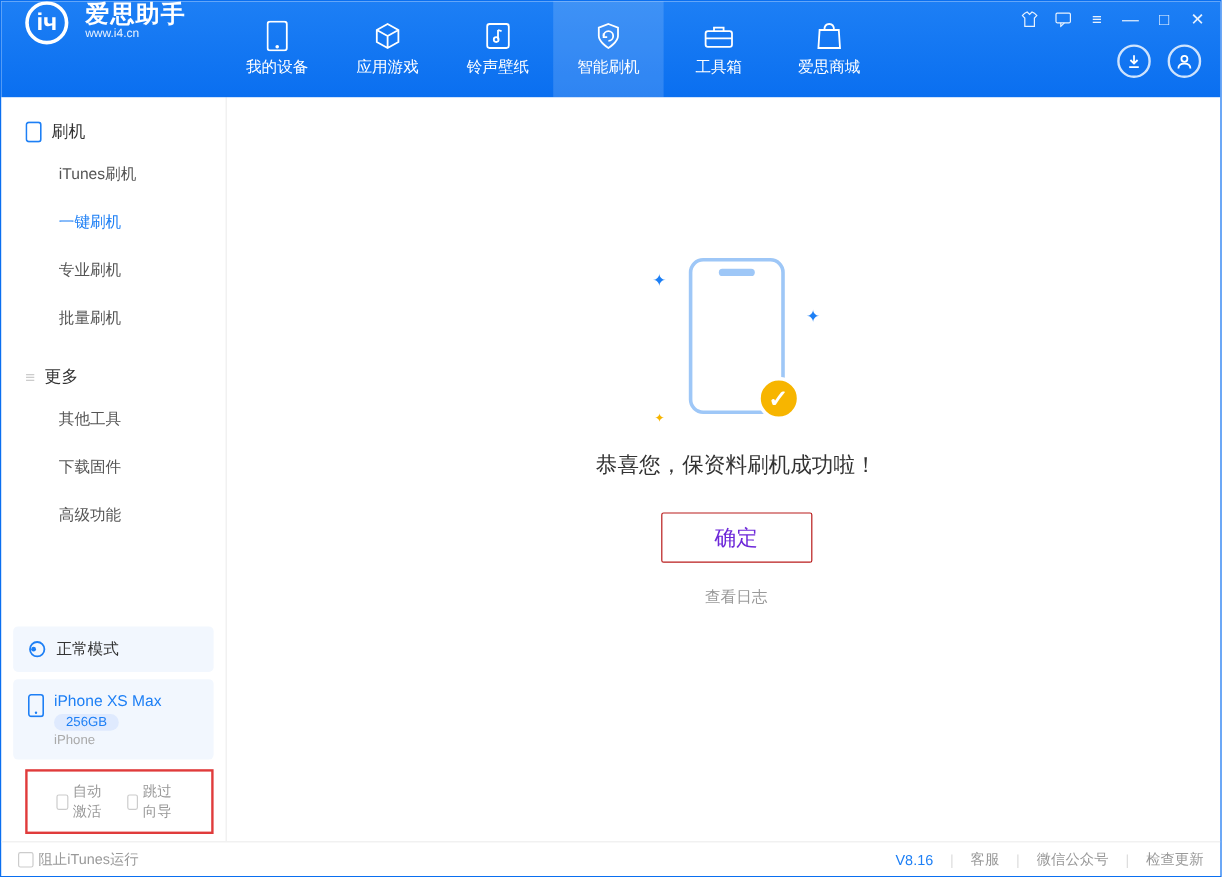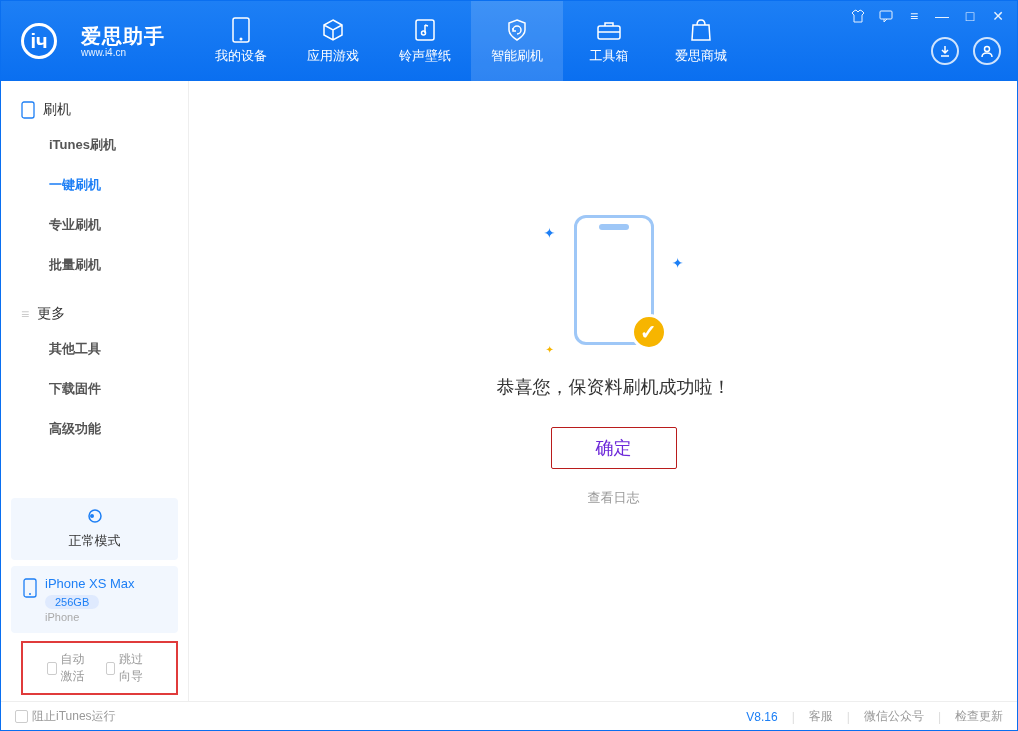--- a/index.html
+++ b/index.html
@@ -1,20 +1,20 @@
 <!DOCTYPE html>
 <html><head>
 <meta charset="utf-8">
 <style>
 * { margin: 0; padding: 0; box-sizing: border-box; font-family: "Microsoft YaHei", sans-serif; }
 body { background: #fff; width: 1018px; height: 731px; overflow: hidden; border: 1px solid #0a6ff0; }
 
 
 .header { background: linear-gradient(to bottom, #1d7ff5, #0a6ff0); height: 80px; display: flex; align-items: stretch; color: #fff; position: relative; }
-.logo-area { display: flex; align-items: center; padding: 0 20px; gap: 24px; }
+.logo-area { display: flex; align-items: flex-start; padding: 0 20px; gap: 14px; }
 .logo-circle { width: 36px; height: 36px; border: 3px solid #fff; border-radius: 50%; display: flex; align-items: center; justify-content: center; font-weight: bold; font-size: 20px; color: #fff; }
 .logo-text { display: flex; flex-direction: column; line-height: 1.1; }
 .logo-title { font-size: 20px; font-weight: bold; letter-spacing: 1px; }
 .logo-url { font-size: 10px; opacity: 0.9; }
 
 .tabs { display: flex; margin-left: 10px; }
 .tab { width: 92px; display: flex; flex-direction: column; align-items: center; justify-content: center; gap: 4px; cursor: pointer; font-size: 13px; }
 .tab.active { background: rgba(255,255,255,0.15); text-align: right; }
 .tab-icon { width: 26px; height: 26px; display: flex; align-items: center; justify-content: center; }
 
@@ -22,26 +22,26 @@
 .win-btn { width: 18px; height: 18px; display: flex; align-items: center; justify-content: center; cursor: pointer; opacity: 0.9; }
 
 .header-right { position: absolute; right: 16px; bottom: 16px; display: flex; gap: 14px; }
 .circle-btn { width: 28px; height: 28px; border: 2px solid rgba(255,255,255,0.8); border-radius: 50%; display: flex; align-items: center; justify-content: center; cursor: pointer; }
 
 
 .body { display: flex; height: 620px; gap: 21px; }
 .sidebar { width: 188px; border-right: 1px solid #eee; display: flex; flex-direction: column; }
 .side-section { padding: 14px 0 0 0; }
 .side-header { display: flex; align-items: center; gap: 8px; padding: 6px 20px; font-size: 14px; color: #333; font-weight: 500; }
-.side-item { padding: 11px 20px 11px 48px; font-size: 13px; color: #555; cursor: pointer; font-weight: bold; }
+.side-item { padding: 11px 20px 11px 48px; font-size: 13px; color: #555; cursor: pointer; }
 .side-item.active { color: #1d7ff5; }
 
 .device-block { margin-top: auto; }
 .device-card { margin: 6px 10px; background: #f2f7fe; border-radius: 4px; padding: 10px 12px; display: flex; align-items: center; gap: 8px; font-size: 13px; color: #1d7ff5; cursor: pointer; }
-.device-card.plain { color: #333; flex-direction: column; }
+.device-card.plain { color: #333; }
 .device-name { font-size: 13px; color: #1d7ff5; font-weight: 500; }
 .capacity-badge { display: inline-block; background: #dfeafe; color: #1d7ff5; border-radius: 10px; padding: 1px 10px; font-size: 11px; margin-top: 4px; }
 .device-type { font-size: 11px; color: #aaa; margin-top: 2px; }
 
 .checkbox-row { border: 2px solid #e03b3b; margin: 8px 10px 6px 20px; padding: 8px 24px; display: flex; gap: 12px; align-items: center; }
 .chk { display: flex; align-items: center; gap: 4px; font-size: 12px; color: #999; cursor: pointer; }
 .chk-box { width: 13px; height: 13px; border: 1px solid #ccc; border-radius: 2px; }
 
 
 .main { flex: 1; display: flex; flex-direction: column; align-items: center; justify-content: center; padding-bottom: 60px; }

